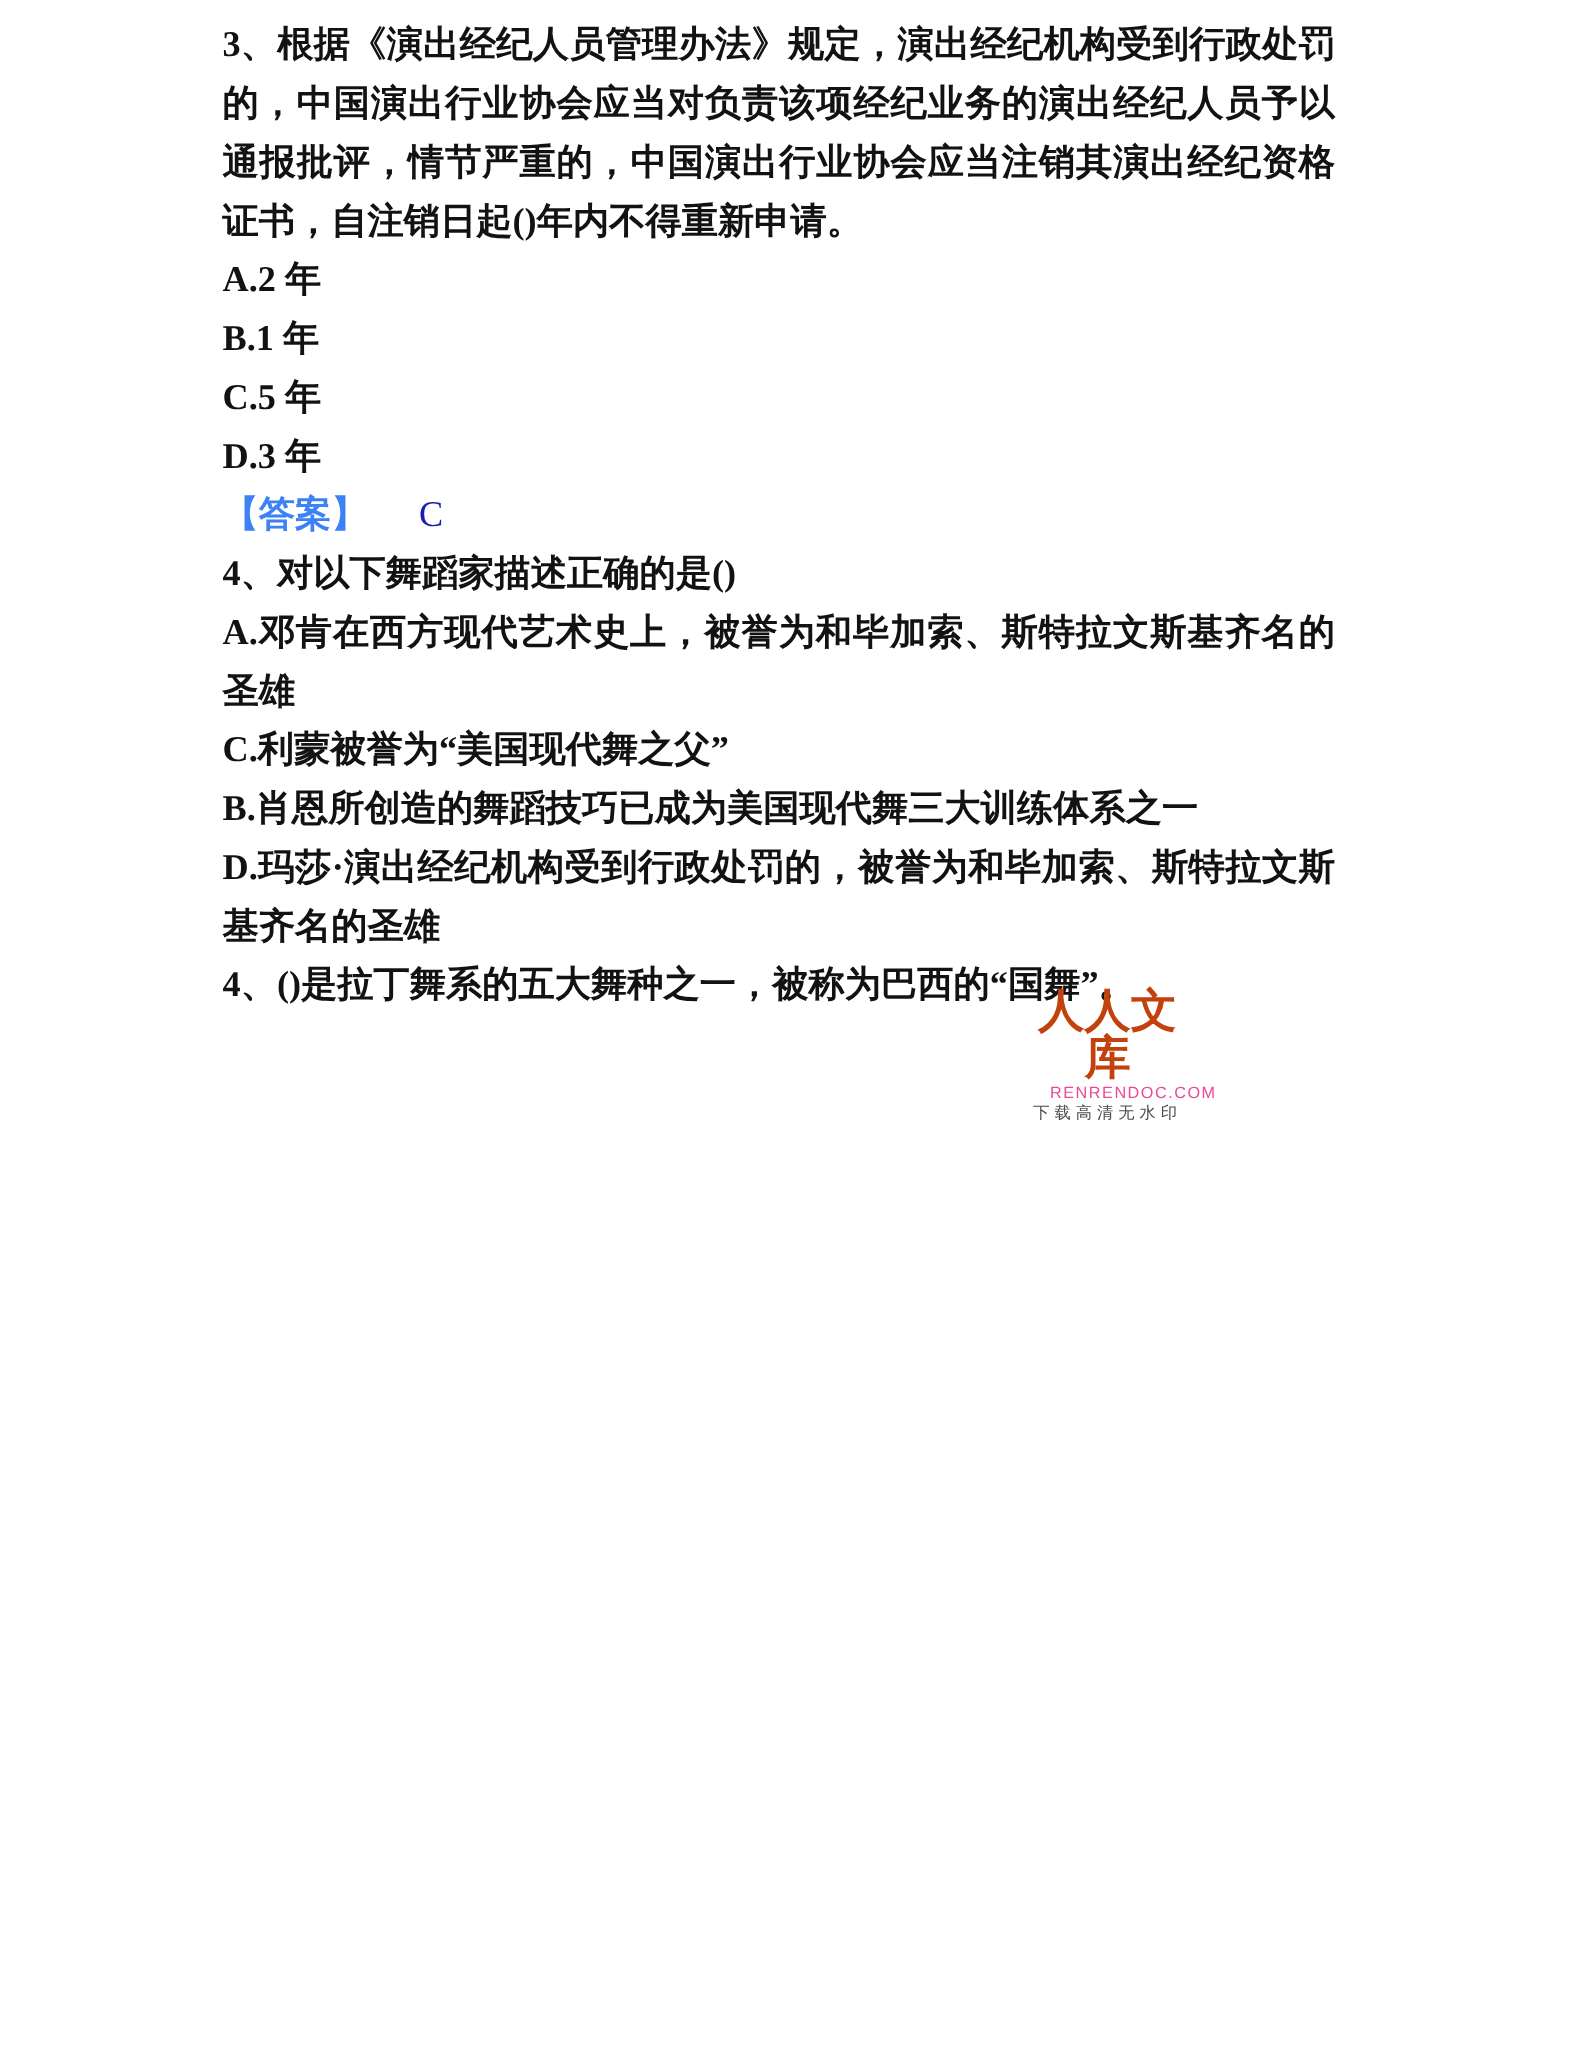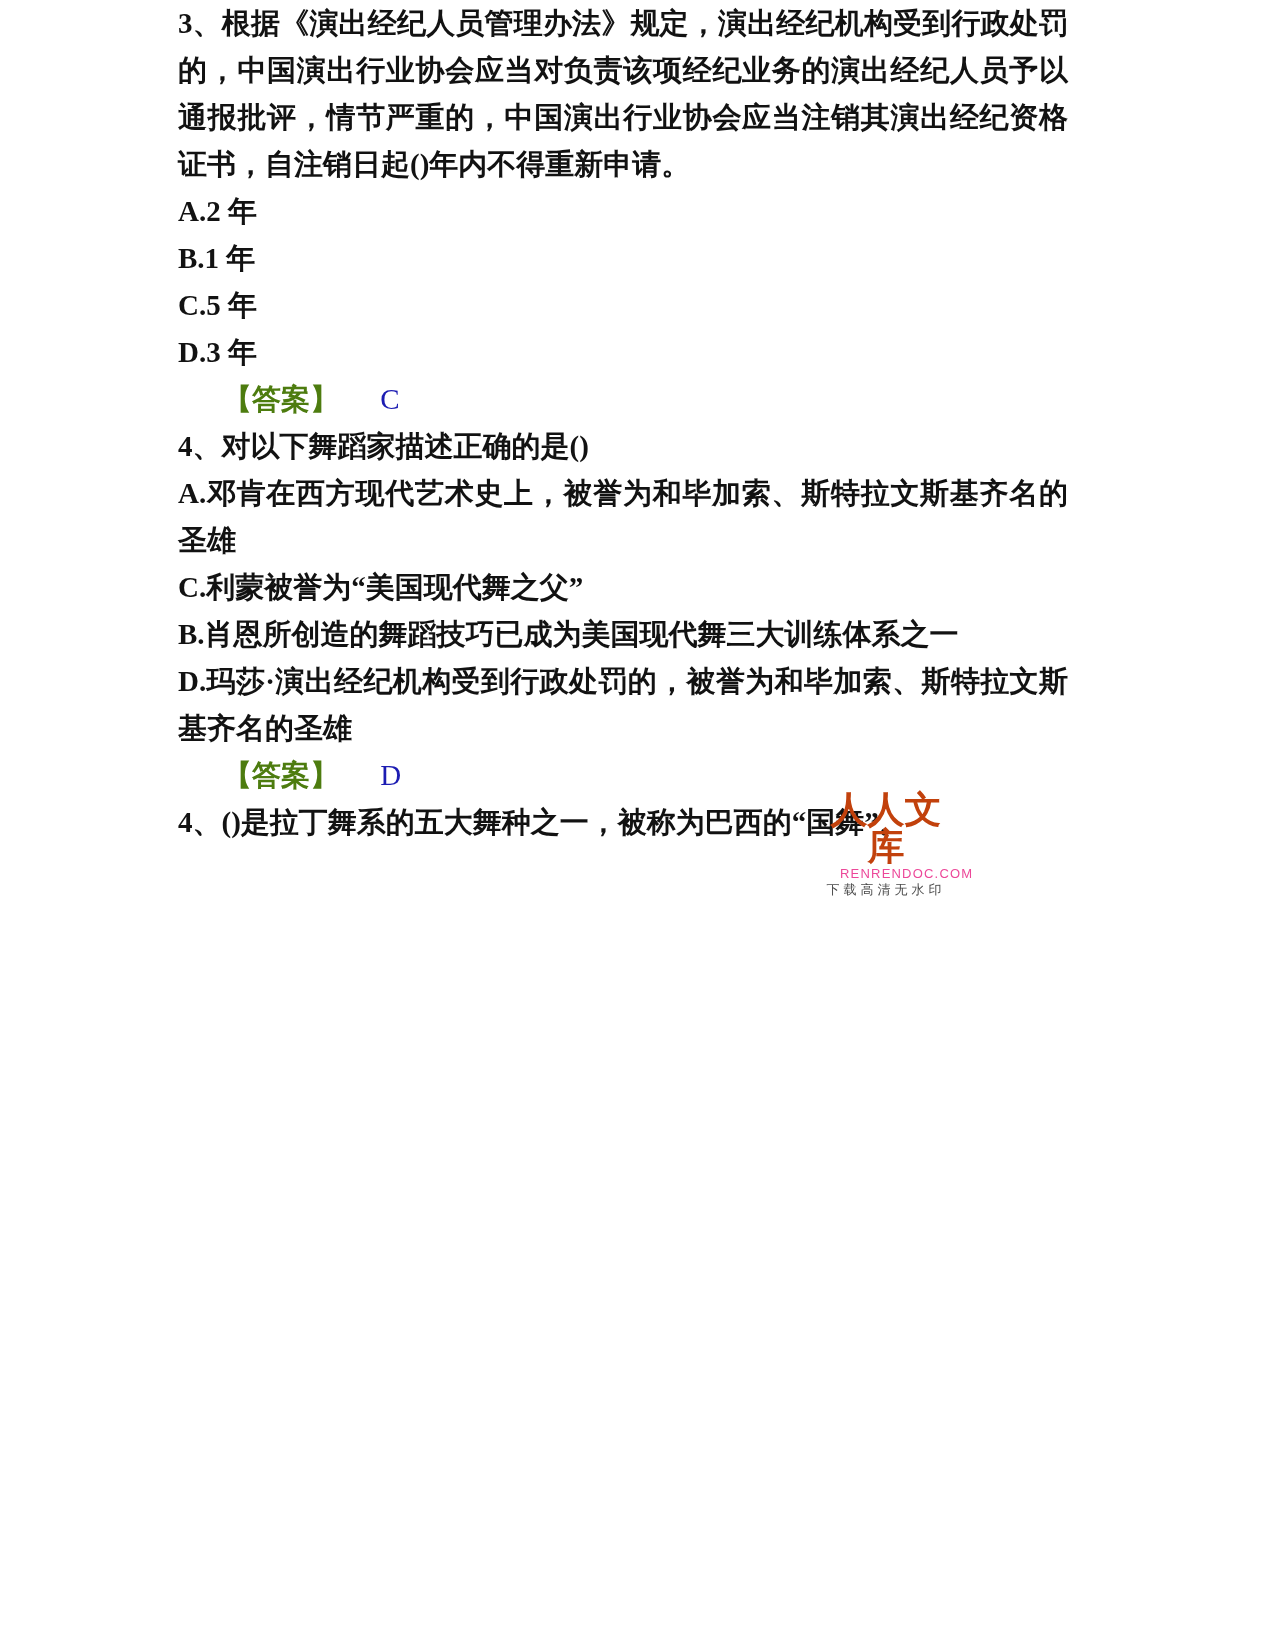--- a/index.html
+++ b/index.html
@@ -7,40 +7,39 @@
     position: relative;
     width: 1275px;
     height: 1650px;
     background: #ffffff;
     overflow: hidden;
     font-family: "Liberation Serif", serif;
   }
   .content {
     position: absolute;
     left: 178px;
-    top: 0;
+    top: 13px;
     width: 890px;
     font-size: 29px;
     line-height: 47px;
     font-weight: 600;
     color: #121212;
     text-align: justify;
   }
   .content p { margin: 0; }
   .q-first   { margin-top: 145px; }
   .question  { margin-top: 23px; }
   .option    { margin-top: 20px; }
   .answer-row {
     margin-top: 112px;
     text-align: left;
   }
   .answer-label {
-    color: #4d7c0f;
+    color: #3b82f6;
     font-weight: bold;
-    margin-left: 45px;
   }
   .answer-letter {
     color: #1c1cb2;
     font-weight: 500;
     margin-left: 34px;
   }
   .watermark {
     position: absolute;
     left: 816px;
     top: 791px;
@@ -92,24 +91,20 @@
       <span class="answer-label">【答案】</span>
       <span class="answer-letter">C</span>
     </p>
 
     <p class="question">4、对以下舞蹈家描述正确的是()</p>
     <p class="option">A.邓肯在西方现代艺术史上，被誉为和毕加索、斯特拉文斯基齐名的圣雄</p>
     <p class="option">C.利蒙被誉为“美国现代舞之父”</p>
     <p class="option">B.肖恩所创造的舞蹈技巧已成为美国现代舞三大训练体系之一</p>
     <p class="option">D.玛莎·演出经纪机构受到行政处罚的，被誉为和毕加索、斯特拉文斯基齐名的圣雄</p>
 
-    <p class="answer-row">
-      <span class="answer-label">【答案】</span>
-      <span class="answer-letter">D</span>
-    </p>
 
     <p class="question">4、()是拉丁舞系的五大舞种之一，被称为巴西的“国舞”。</p>
 
   </div>
 
   <div class="watermark">
     <div class="wm-brand">人人文库</div>
     <div class="wm-domain">RENRENDOC.COM</div>
     <div class="wm-tagline">下载高清无水印</div>
   </div>

